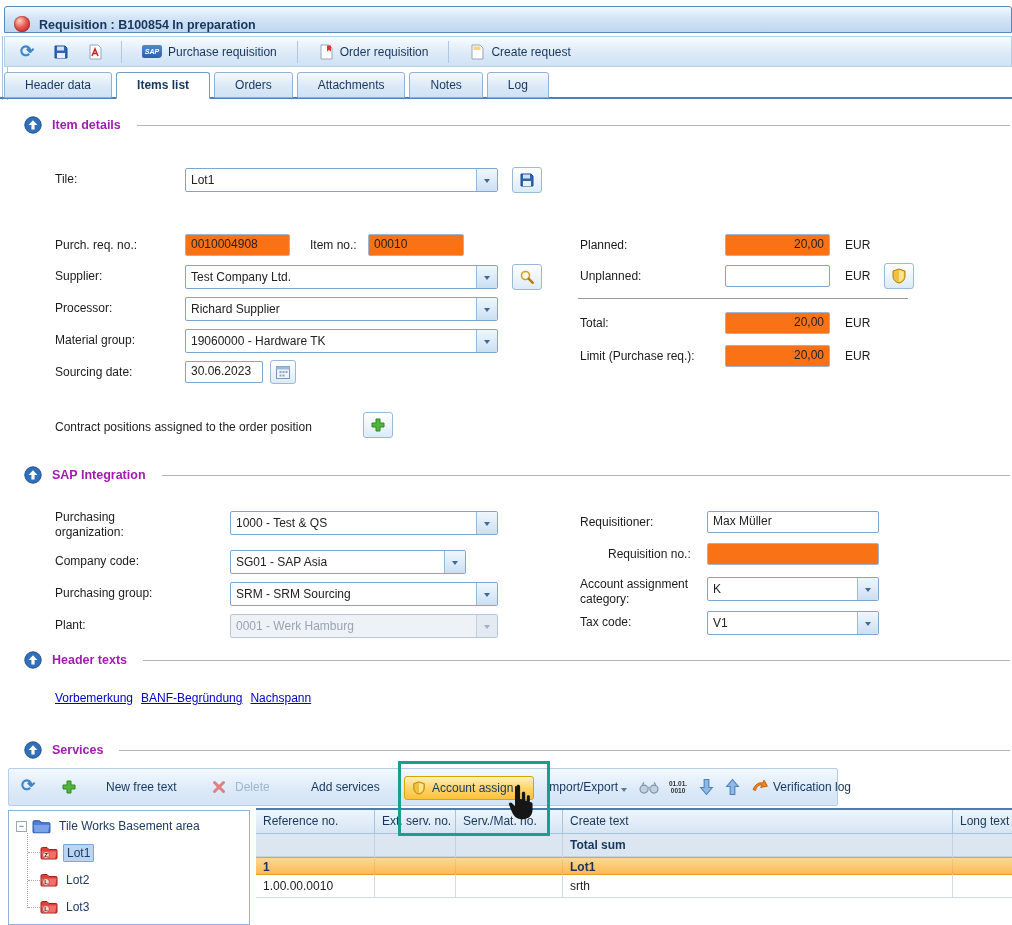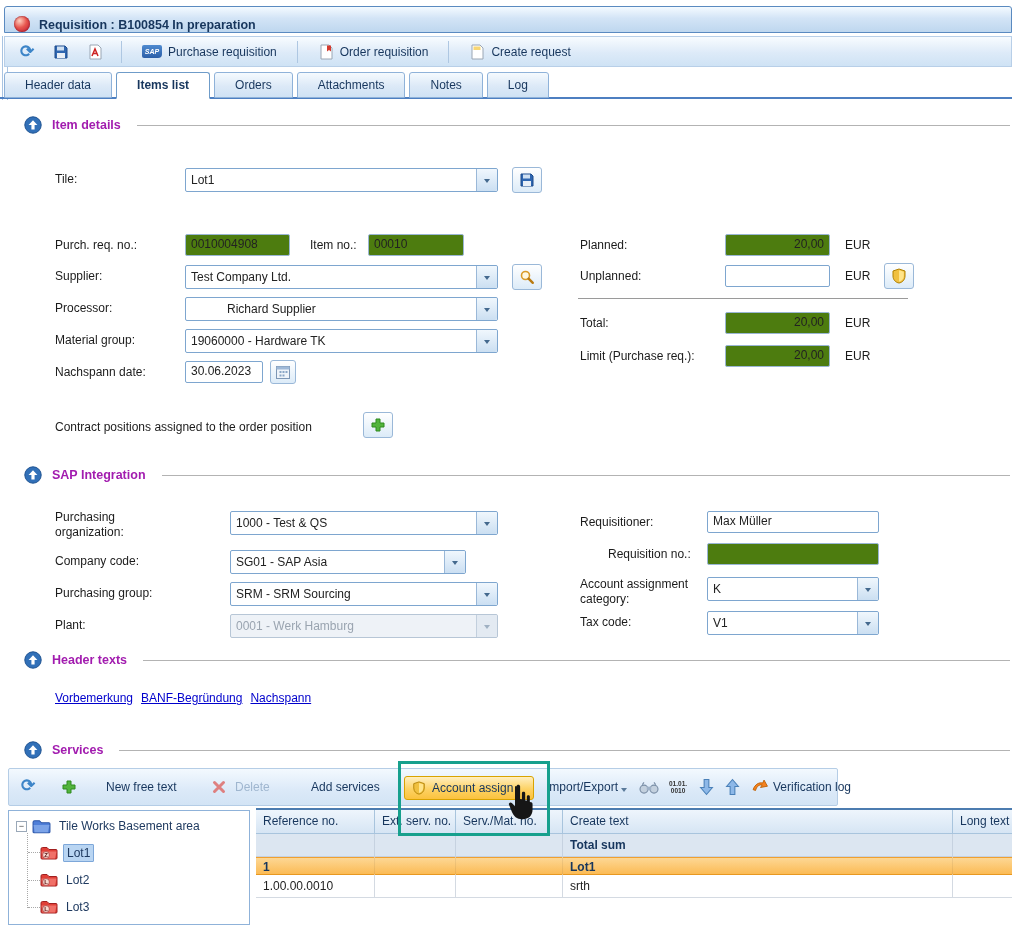--- a/index.html
+++ b/index.html
@@ -39,21 +39,21 @@
   
   .section-head{position:absolute;left:24px;right:2px;display:flex;align-items:center;gap:10px;height:18px;}
   .collapse-btn{width:18px;height:18px;cursor:pointer;flex:0 0 auto;}
   .sec-title{color:#a21caf;font-weight:bold;font-size:12.5px;white-space:nowrap;}
   .sec-line{flex:1;height:1px;background:#b3b3b3;margin-left:6px;}
 
   
   .flabel{position:absolute;font-size:12px;color:#1b1b1b;line-height:15px;}
   .tinput{position:absolute;height:22px;box-sizing:border-box;border:1px solid #7ea6cf;background:#fff;font-size:12px;
     color:#222;padding:2px 5px 0 5px;border-radius:2px;overflow:hidden;white-space:nowrap;}
-  .ro{background:#4d7c0f;border-color:#9ab6d4;}
+  .ro{background:#f97316;border-color:#9ab6d4;}
   .num{text-align:right;}
   .combo{position:absolute;height:24px;box-sizing:border-box;border:1px solid #7ea6cf;background:#fff;border-radius:2px;
     display:flex;align-items:stretch;cursor:pointer;}
   .combo .val{flex:1;font-size:12px;color:#222;padding:4px 5px 0 5px;white-space:nowrap;overflow:hidden;}
   .combo .arrow-btn{width:20px;background:linear-gradient(#f0f7fd,#cbdff2);border-left:1px solid #9ab8d8;
     display:flex;align-items:center;justify-content:center;border-radius:0 2px 2px 0;}
   .dar{width:0;height:0;border:3.5px solid transparent;border-top:4.5px solid #44698e;margin-top:4px;}
   .combo.disabled{background:#eef2f7;border-color:#b7c6d6;}
   .combo.disabled .val{color:#9aa4b0;}
   .combo.disabled .arrow-btn{background:#e3eaf2;border-left-color:#c2cfdd;}
@@ -204,36 +204,36 @@
         </span>
     </div>
     <div class="sq-btn" style="left:512px;top:164px;">
       <svg class="icon16" viewBox="0 0 16 16">
           <circle cx="6.5" cy="6.5" r="4" fill="#fff8e0" stroke="#d99b28" stroke-width="1.6"></circle>
           <line x1="9.6" y1="9.6" x2="13.8" y2="13.8" stroke="#b97a10" stroke-width="2.4" stroke-linecap="round"></line>
         </svg>
     </div>
 
     <span class="flabel" style="left:55px;top:201px;">Processor:</span>
-    <div class="combo" style="left:185px;top:197px;width:313px;padding-left:36px;">
+    <div class="combo" style="left:185px;top:197px;width:313px;">
       <span class="val">Richard Supplier</span>
       <span class="arrow-btn">
           <span class="dar"></span>
         </span>
     </div>
 
     <span class="flabel" style="left:55px;top:233px;">Material group:</span>
     <div class="combo" style="left:185px;top:229px;width:313px;">
       <span class="val">19060000 - Hardware TK</span>
       <span class="arrow-btn">
           <span class="dar"></span>
         </span>
     </div>
 
-    <span class="flabel" style="left:55px;top:265px;">Nachspann date:</span>
+    <span class="flabel" style="left:55px;top:265px;">Sourcing date:</span>
     <div class="tinput" style="left:185px;top:261px;width:78px;">30.06.2023</div>
     <div class="sq-btn" style="left:270px;top:260px;width:26px;height:24px;">
       <svg class="icon16" viewBox="0 0 16 16">
           <rect x="1.5" y="2.5" width="13" height="12" fill="#eef3f9" stroke="#7d96b5"></rect>
           <rect x="1.5" y="2.5" width="13" height="3" fill="#9fb9d8"></rect>
           <path d="M4.5 7h2v2h-2zM7.5 7h2v2h-2zM10.5 7h2v2h-2zM4.5 10.5h2v2h-2zM7.5 10.5h2v2h-2z" fill="#8aa6c6"></path>
         </svg>
     </div>
 
     <span class="flabel" style="left:55px;top:320px;">Contract positions assigned to the order position</span>

